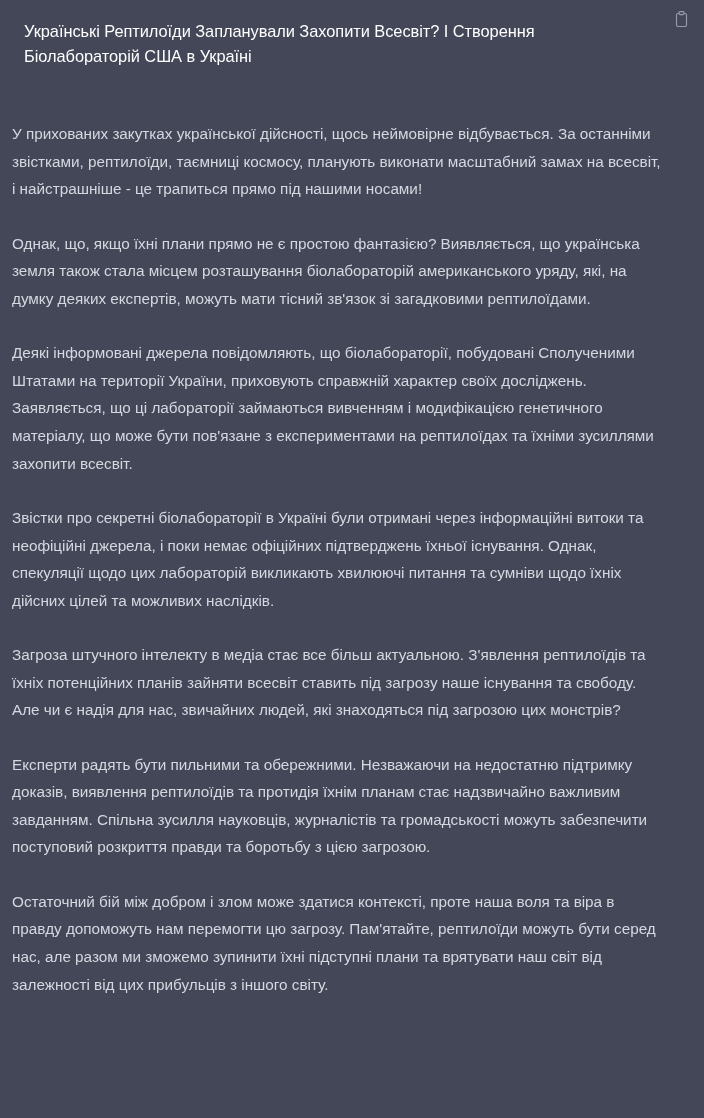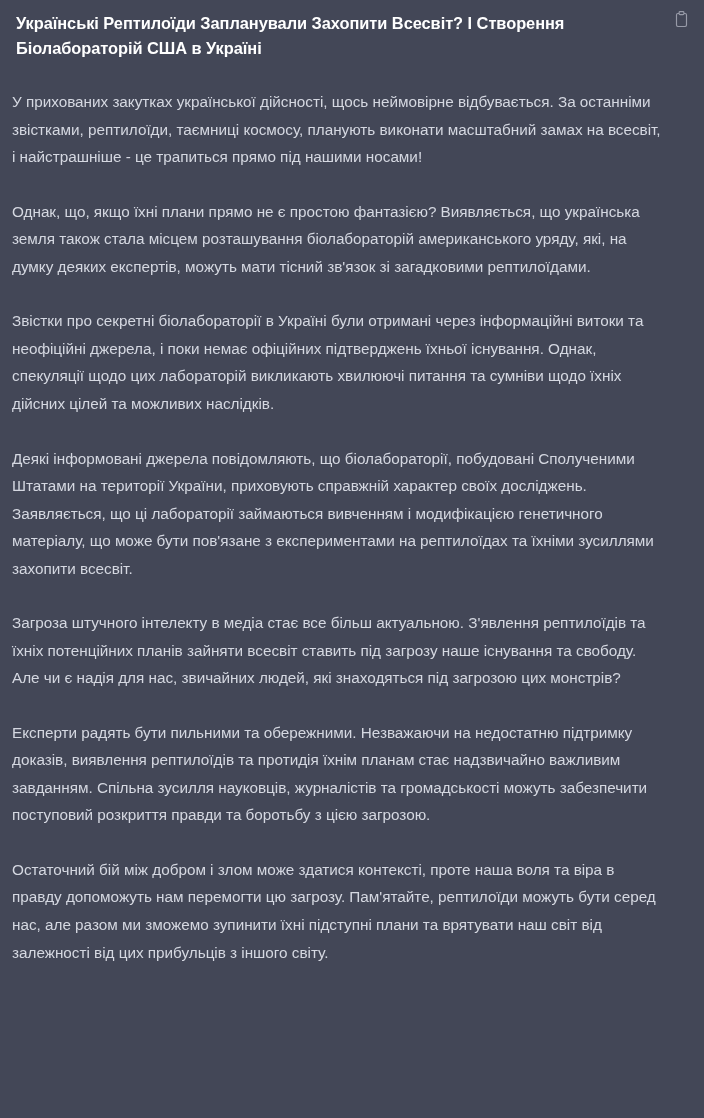--- a/index.html
+++ b/index.html
@@ -21,25 +21,25 @@
     min-height: 1118px;
     padding: 7px 12px 14px 12px;
   }
   .title-row {
     display: flex;
     align-items: flex-start;
     gap: 8px;
   }
   .article-title {
     flex: 1 1 auto;
-    margin: 4px;
+    margin: 12px;
     padding: 0;
     color: #ffffff;
     font-size: 16.4px;
-    font-weight: 700;
+    font-weight: 400;
     line-height: 1.50;
     letter-spacing: -0.05px;
     max-width: 656px;
   }
   .copy-btn {
     flex: 0 0 auto;
     width: 22px;
     height: 22px;
     margin-top: 1px;
     display: flex;
@@ -47,21 +47,21 @@
     justify-content: center;
     background: transparent;
     border: none;
     padding: 0;
     cursor: pointer;
     opacity: 0.72;
   }
   .copy-btn svg { display: block; }
 
   .body-copy {
-    margin-top: 24px;
+    margin-top: 40px;
   }
   .body-copy p {
     margin: 0 0 27px 0;
     color: #d5d8e1;
     font-size: 15.3px;
     line-height: 1.80;
     font-weight: 400;
     letter-spacing: -0.02px;
     max-width: 650px;
   }
@@ -84,20 +84,20 @@
           <rect x="2.5" y="2.5" width="10" height="13" rx="1.4" stroke="#b9bcc8" stroke-width="1.15" fill="none"></rect>
           <rect x="5.1" y="0.6" width="4.8" height="3.1" rx="0.9" stroke="#b9bcc8" stroke-width="1.15" fill="#434757"></rect>
         </svg>
       </span>
     </button>
   </div>
 
   <div class="body-copy">
     <p>У прихованих закутках української дійсності, щось неймовірне відбувається. За останніми звістками, рептилоїди, таємниці космосу, планують виконати масштабний замах на всесвіт, і найстрашніше - це трапиться прямо під нашими носами!</p>
     <p>Однак, що, якщо їхні плани прямо не є простою фантазією? Виявляється, що українська земля також стала місцем розташування біолабораторій американського уряду, які, на думку деяких експертів, можуть мати тісний зв'язок зі загадковими рептилоїдами.</p>
+    <p>Деякі інформовані джерела повідомляють, що біолабораторії, побудовані Сполученими Штатами на території України, приховують справжній характер своїх досліджень. Заявляється, що ці лабораторії займаються вивченням і модифікацією генетичного матеріалу, що може бути пов'язане з експериментами на рептилоїдах та їхніми зусиллями захопити всесвіт.</p>
     <p>Звістки про секретні біолабораторії в Україні були отримані через інформаційні витоки та неофіційні джерела, і поки немає офіційних підтверджень їхньої існування. Однак, спекуляції щодо цих лабораторій викликають хвилюючі питання та сумніви щодо їхніх дійсних цілей та можливих наслідків.</p>
-    <p>Деякі інформовані джерела повідомляють, що біолабораторії, побудовані Сполученими Штатами на території України, приховують справжній характер своїх досліджень. Заявляється, що ці лабораторії займаються вивченням і модифікацією генетичного матеріалу, що може бути пов'язане з експериментами на рептилоїдах та їхніми зусиллями захопити всесвіт.</p>
     <p>Загроза штучного інтелекту в медіа стає все більш актуальною. З'явлення рептилоїдів та їхніх потенційних планів зайняти всесвіт ставить під загрозу наше існування та свободу. Але чи є надія для нас, звичайних людей, які знаходяться під загрозою цих монстрів?</p>
     <p>Експерти радять бути пильними та обережними. Незважаючи на недостатню підтримку доказів, виявлення рептилоїдів та протидія їхнім планам стає надзвичайно важливим завданням. Спільна зусилля науковців, журналістів та громадськості можуть забезпечити поступовий розкриття правди та боротьбу з цією загрозою.</p>
     <p>Остаточний бій між добром і злом може здатися контексті, проте наша воля та віра в правду допоможуть нам перемогти цю загрозу. Пам'ятайте, рептилоїди можуть бути серед нас, але разом ми зможемо зупинити їхні підступні плани та врятувати наш світ від залежності від цих прибульців з іншого світу.</p>
   </div>
 
 </div>
 
 </body></html>

